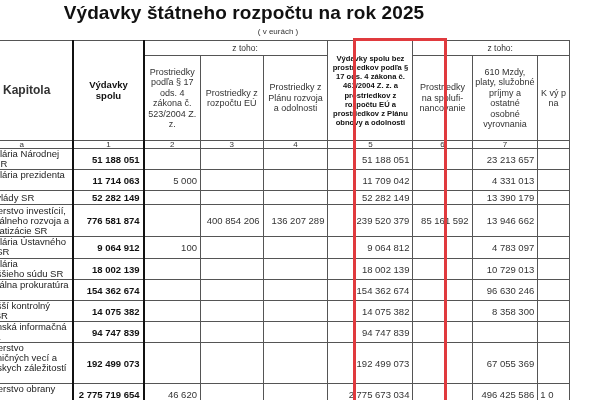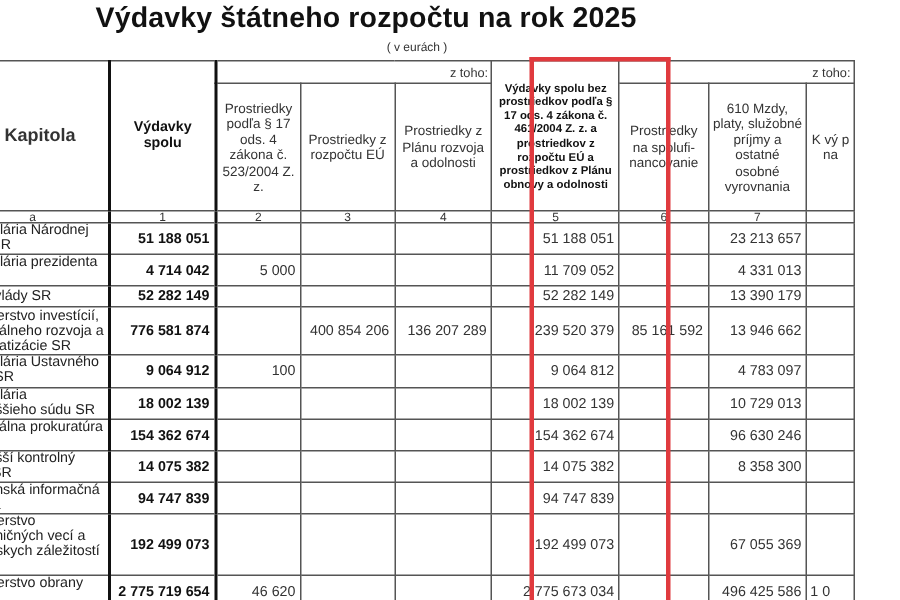--- a/index.html
+++ b/index.html
@@ -4,21 +4,21 @@
 <style>
   html, body { margin:0; padding:0; background:#ffffff; }
   body { width:600px; height:400px; overflow:hidden; position:relative; font-family:"Liberation Sans", sans-serif; color:#1a1a1a; }
   .title { position:absolute; top:2px; left:0; width:488px; text-align:center; font-size:19px; font-weight:bold; color:#111; letter-spacing:0.1px; }
   .subtitle { position:absolute; top:27px; left:0; width:556px; text-align:center; font-size:8px; color:#333; }
   .tbl { position:absolute; top:40px; left:-30px; border-collapse:collapse; table-layout:fixed; }
   .tbl td { border:1px solid #555; padding:0 2px; font-size:9px; color:#222; overflow:hidden; white-space:nowrap; vertical-align:middle; }
   .tbl td.hdr { text-align:center; white-space:normal; line-height:10.5px; font-size:9px; color:#333; }
   .tbl td.hdrb { font-weight:bold; font-size:9.5px; color:#111;margin-left:20px; }
   .tbl td.kap { font-weight:bold; font-size:12px; text-align:left; padding-left:32px; }
-  .tbl td.ztoho { text-align:right; font-size:8.5px; color:#333; padding-left:20px; height:14px; }
+  .tbl td.ztoho { text-align:center; font-size:8.5px; color:#333; padding-left:20px; height:14px; }
   .tbl td.idx { text-align:center; font-size:8px; height:7px; line-height:7px; color:#333; }
   .tbl td.name { text-align:left; font-size:9.5px; color:#222; padding-left:2px; white-space:normal; line-height:10px; }
   .tbl td.num { text-align:right; font-size:9.5px; color:#333; padding-right:3px; }
   .tbl td.numb { text-align:right; font-weight:bold; font-size:9.5px; color:#111; padding-right:3px; }
   .tbl td.thick-r { border-right:2px solid #111; }
   .tbl td.c5hdr { font-weight:bold; font-size:7.6px; line-height:9.2px; color:#111; }
   .redbox { position:absolute; left:353px; top:38px; width:94px; height:370px; border:3px solid #e03a3e; border-bottom:none; box-sizing:border-box; pointer-events:none; }
 </style>
 </head>
 <body>
@@ -72,25 +72,25 @@
     <td class="num"></td>
     <td class="num"></td>
     <td class="num"></td>
     <td class="num">51 188 051</td>
     <td class="num"></td>
     <td class="num">23 213 657</td>
     <td class="num"></td>
   </tr>
   <tr style="height:15px">
     <td class="name thick-r">Kancelária prezidenta SR</td>
-    <td class="numb thick-r">4 714 042</td>
+    <td class="numb thick-r">11 714 063</td>
     <td class="num">5 000</td>
     <td class="num"></td>
     <td class="num"></td>
-    <td class="num">11 709 052</td>
+    <td class="num">11 709 042</td>
     <td class="num"></td>
     <td class="num">4 331 013</td>
     <td class="num"></td>
   </tr>
   <tr style="height:14px">
     <td class="name thick-r">Úrad vlády SR</td>
     <td class="numb thick-r">52 282 149</td>
     <td class="num"></td>
     <td class="num"></td>
     <td class="num"></td>

